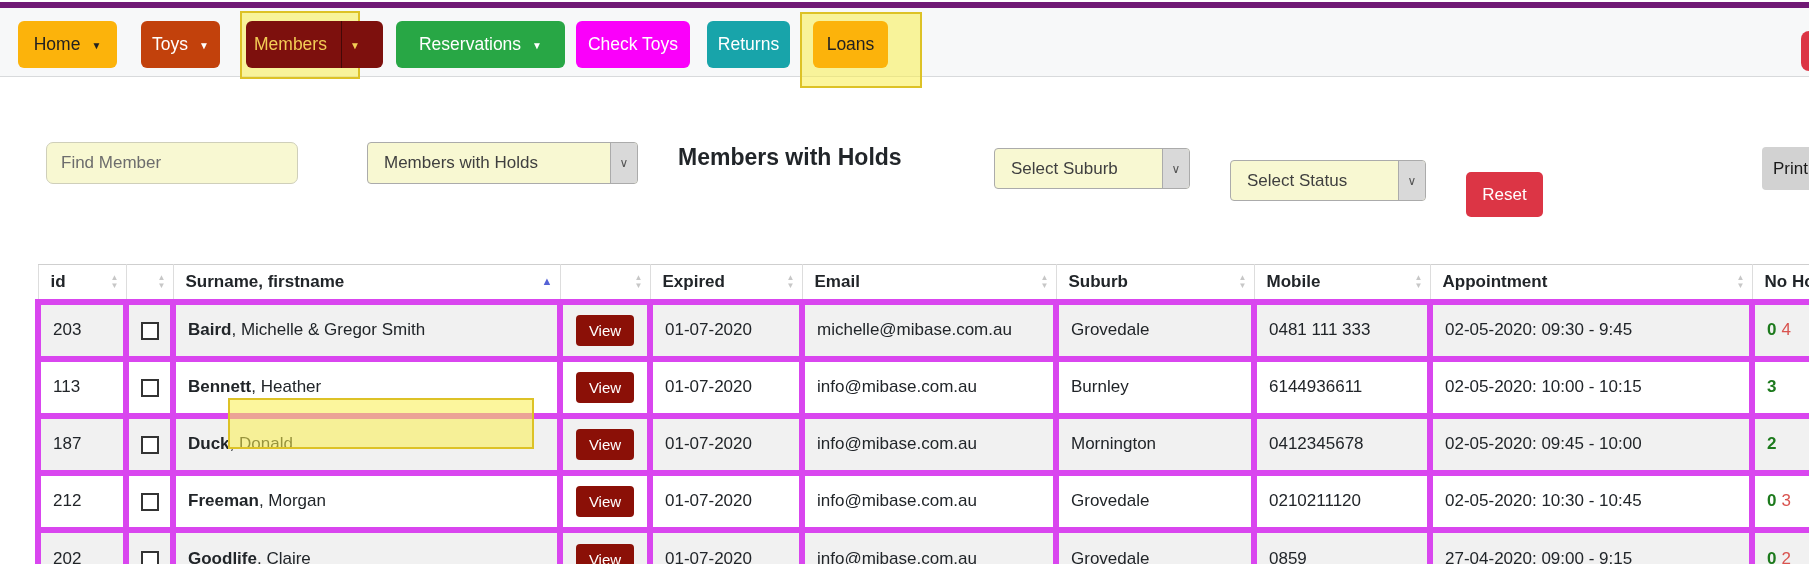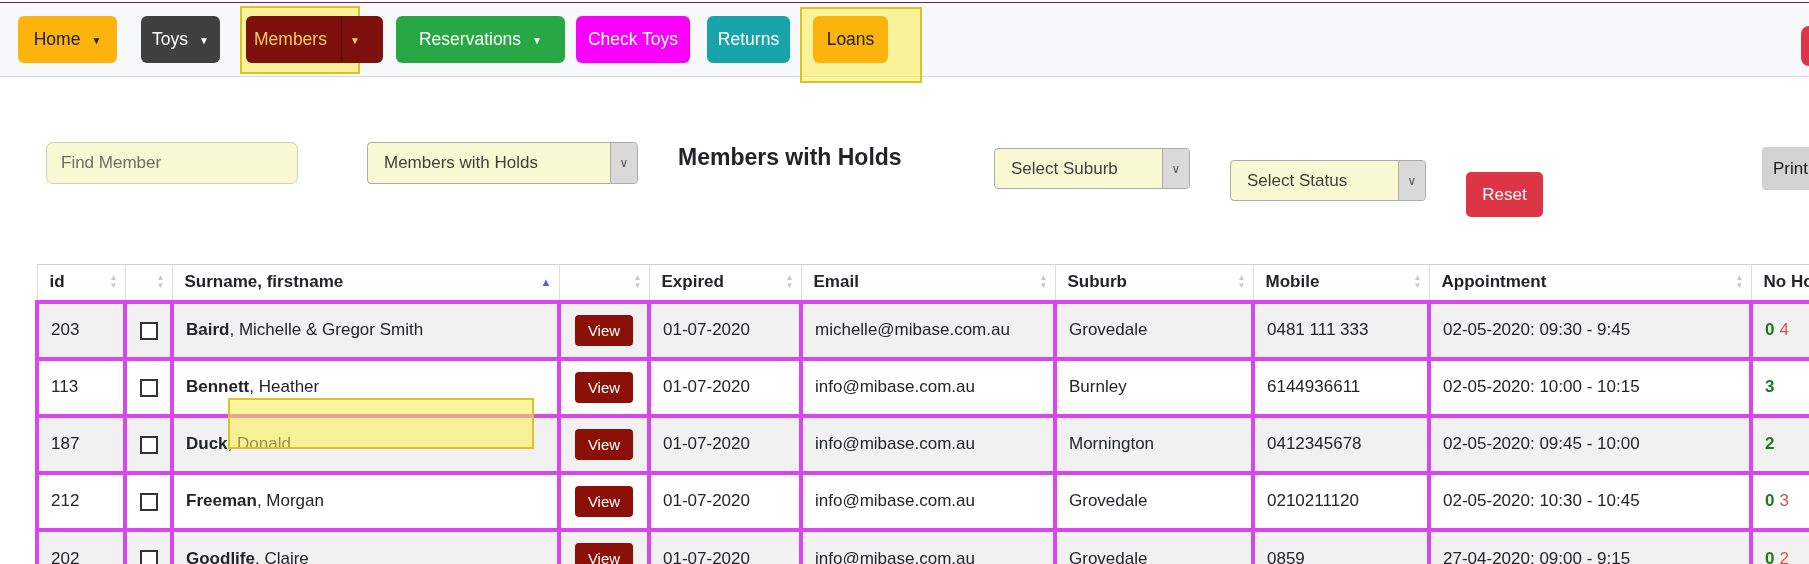--- a/index.html
+++ b/index.html
@@ -1,21 +1,21 @@
 <!DOCTYPE html>
 <html style="--reset-bg: #dc3545; --view-btn-bg: #8b1007; --holds-green: #1d7a1d; --holds-red: #d9534f; --input-bg: #f8f8d2; --highlight-fill: rgba(249,238,76,0.55); --highlight-border: #ddc226; --sort-active: #5562d6;"><head>
 <meta charset="utf-8">
 <style>
   * { box-sizing: border-box; margin: 0; padding: 0; }
   body { background: #fff; font-family: "Liberation Sans", "DejaVu Sans", sans-serif; }
   .screen { position: relative; width: 1809px; height: 564px; overflow: hidden; background: #ffffff; }
 
   
   .navbar { position: absolute; left: 0; top: 2px; width: 1809px; height: 75px;
-            background: #f7f8f9; border-top: 1px solid #701a75; border-bottom: 1px solid #d8dadc; }
+            background: #f7f8f9; border-top: 6px solid #701a75; border-bottom: 1px solid #d8dadc; }
   .nav-btn { position: absolute; top: 13px; height: 47px; display: flex; align-items: center;
              justify-content: center; border-radius: 6px; font-size: 17.5px; cursor: pointer; z-index: 3; }
   .nav-btn .caret { font-size: 10px; margin-left: 11px; position: relative; top: 1px; }
   .nav-btn .caret-box { width: 27px; align-self: stretch; display: flex; align-items: center;
                         justify-content: center; border-left: 1px solid rgba(0,0,0,0.45); margin-left: 14px; }
   .nav-btn .caret-box .caret { margin-left: 0; }
   .nav-home { left: 18px; width: 99px; }
   .nav-toys { left: 141px; width: 79px; }
   .nav-members { left: 246px; width: 137px; padding-left: 8px; justify-content: flex-start; }
   .nav-reservations { left: 396px; width: 169px; }
@@ -68,21 +68,21 @@
   .members-table col:nth-child(8)  { width: 176px; }
   .members-table col:nth-child(9)  { width: 322px; }
   .members-table col:nth-child(10) { width: 111px; }
   .members-table th { height: 37px; border-top: 1px solid #cfcfcf; border-bottom: 2px solid #1a1a1a;
                       border-left: 1px solid #ddd; border-right: 1px solid #ddd;
                       font-weight: 700; text-align: left; cursor: pointer; }
   .th-inner { display: flex; align-items: center; justify-content: space-between; padding: 0 7px 0 12px; }
   .sort-both { display: inline-flex; flex-direction: column; font-size: 8px; line-height: 6px;
                color: #c7c7c7; gap: 2px; }
   .sort-asc { font-size: 11px; color: var(--sort-active); line-height: 11px; }
-  .members-table td { height: 57px; border: 4px solid #d946ef; padding: 0 10px 0 12px; }
+  .members-table td { height: 57px; border: 6px solid #d946ef; padding: 0 10px 0 12px; }
   .members-table tbody tr:nth-child(odd) td { background: #f1f1f1; }
   .members-table tbody tr:last-child td { border-bottom: 2px solid #1a1a1a; }
   .cb-cell { text-align: center; padding: 0 !important; }
   .cb { display: inline-block; width: 18px; height: 18px; background: #fff;
         border: 2px solid #333; vertical-align: middle; cursor: pointer; }
   .view-btn { background: var(--view-btn-bg); color: #fff; border: none; border-radius: 4px;
               padding: 7px 13px; font-size: 15px; font-family: inherit; cursor: pointer; }
   .holds-green { color: var(--holds-green); font-weight: 700; }
   .holds-red { color: var(--holds-red); margin-left: 5px; }
 </style>
@@ -92,21 +92,21 @@
 <div class="screen">
 
   <div class="navbar">
     <div class="hl hl-members"></div>
     <div class="hl hl-loans"></div>
     <div class="red-sliver"></div>
   <div class="nav-btn nav-home" style="background: rgb(252, 179, 11); color: rgb(33, 33, 33);">
         <span>Home</span>
         <span class="caret">▼</span>
       </div>
-      <div class="nav-btn nav-toys" style="background: #404040; color: rgb(255, 255, 255);">
+      <div class="nav-btn nav-toys" style="background: #c2410c; color: rgb(255, 255, 255);">
         <span>Toys</span>
         <span class="caret">▼</span>
       </div>
       <div class="nav-btn nav-members" style="background: rgb(125, 16, 13); color: rgb(243, 205, 85);">
         <span>Members</span>
         <span class="caret-box">
           <span class="caret">▼</span>
         </span>
       </div>
       <div class="nav-btn nav-reservations" style="background: rgb(40, 167, 69); color: rgb(255, 255, 255);">

